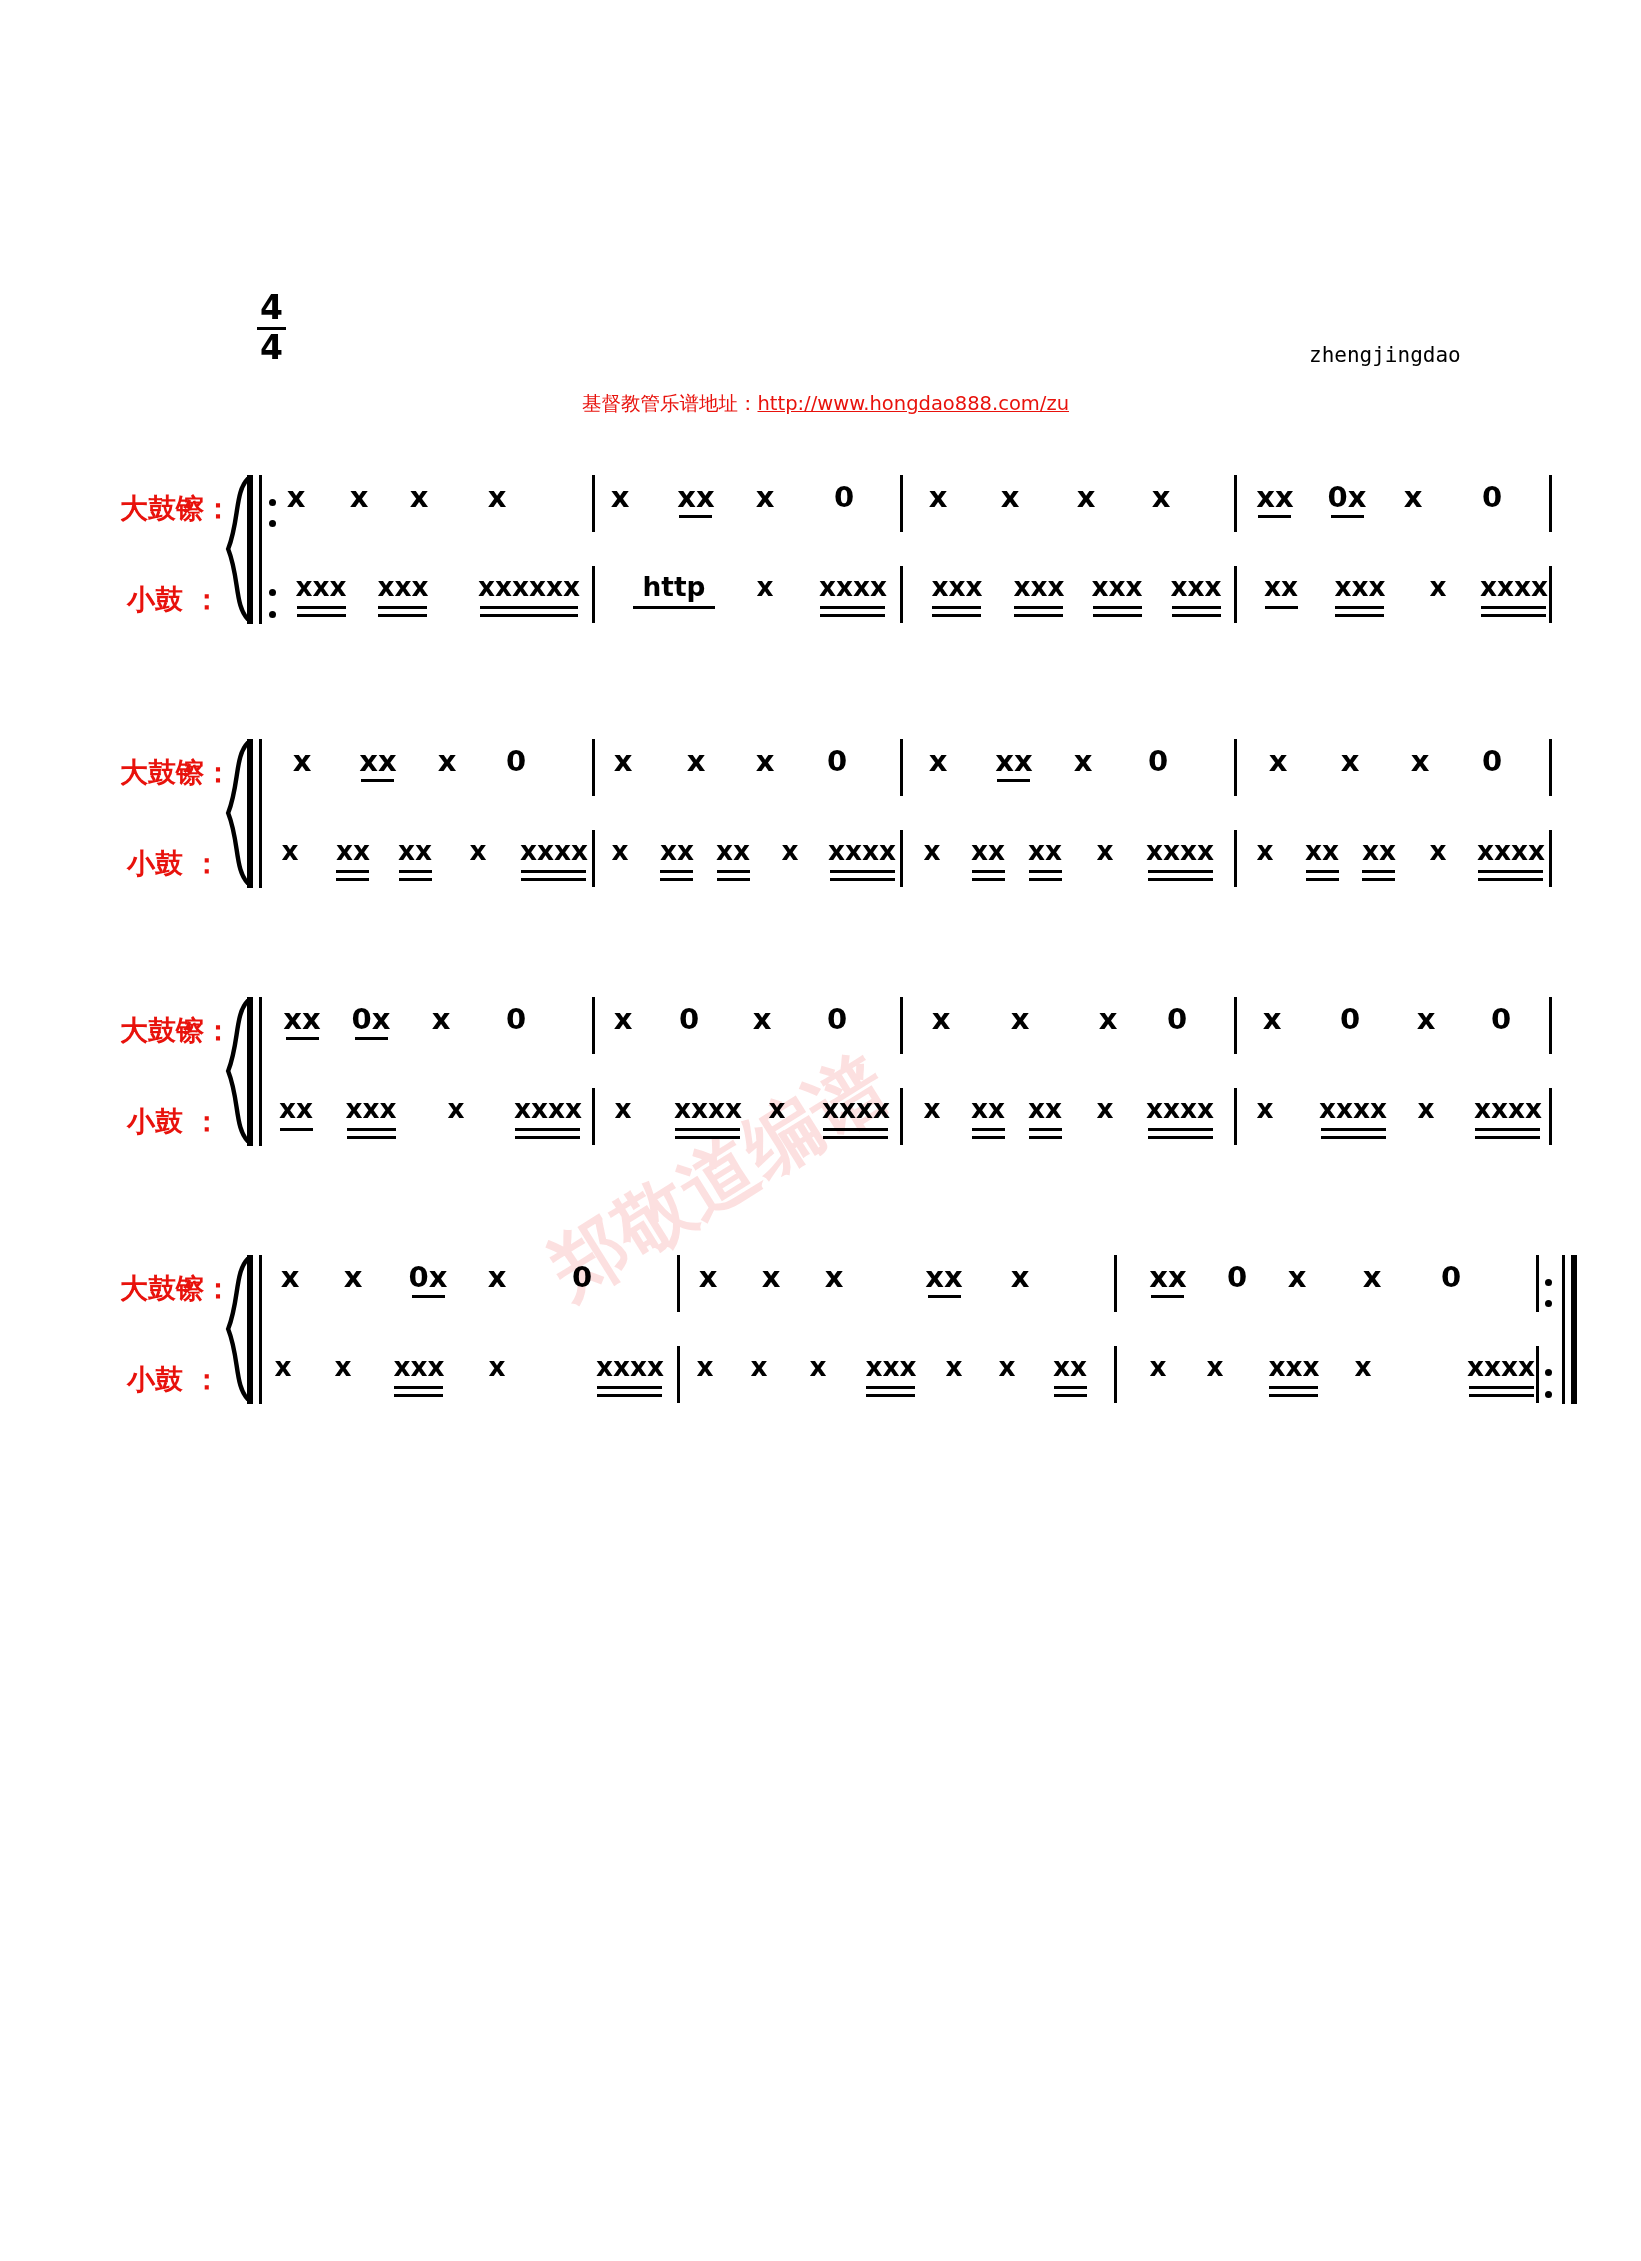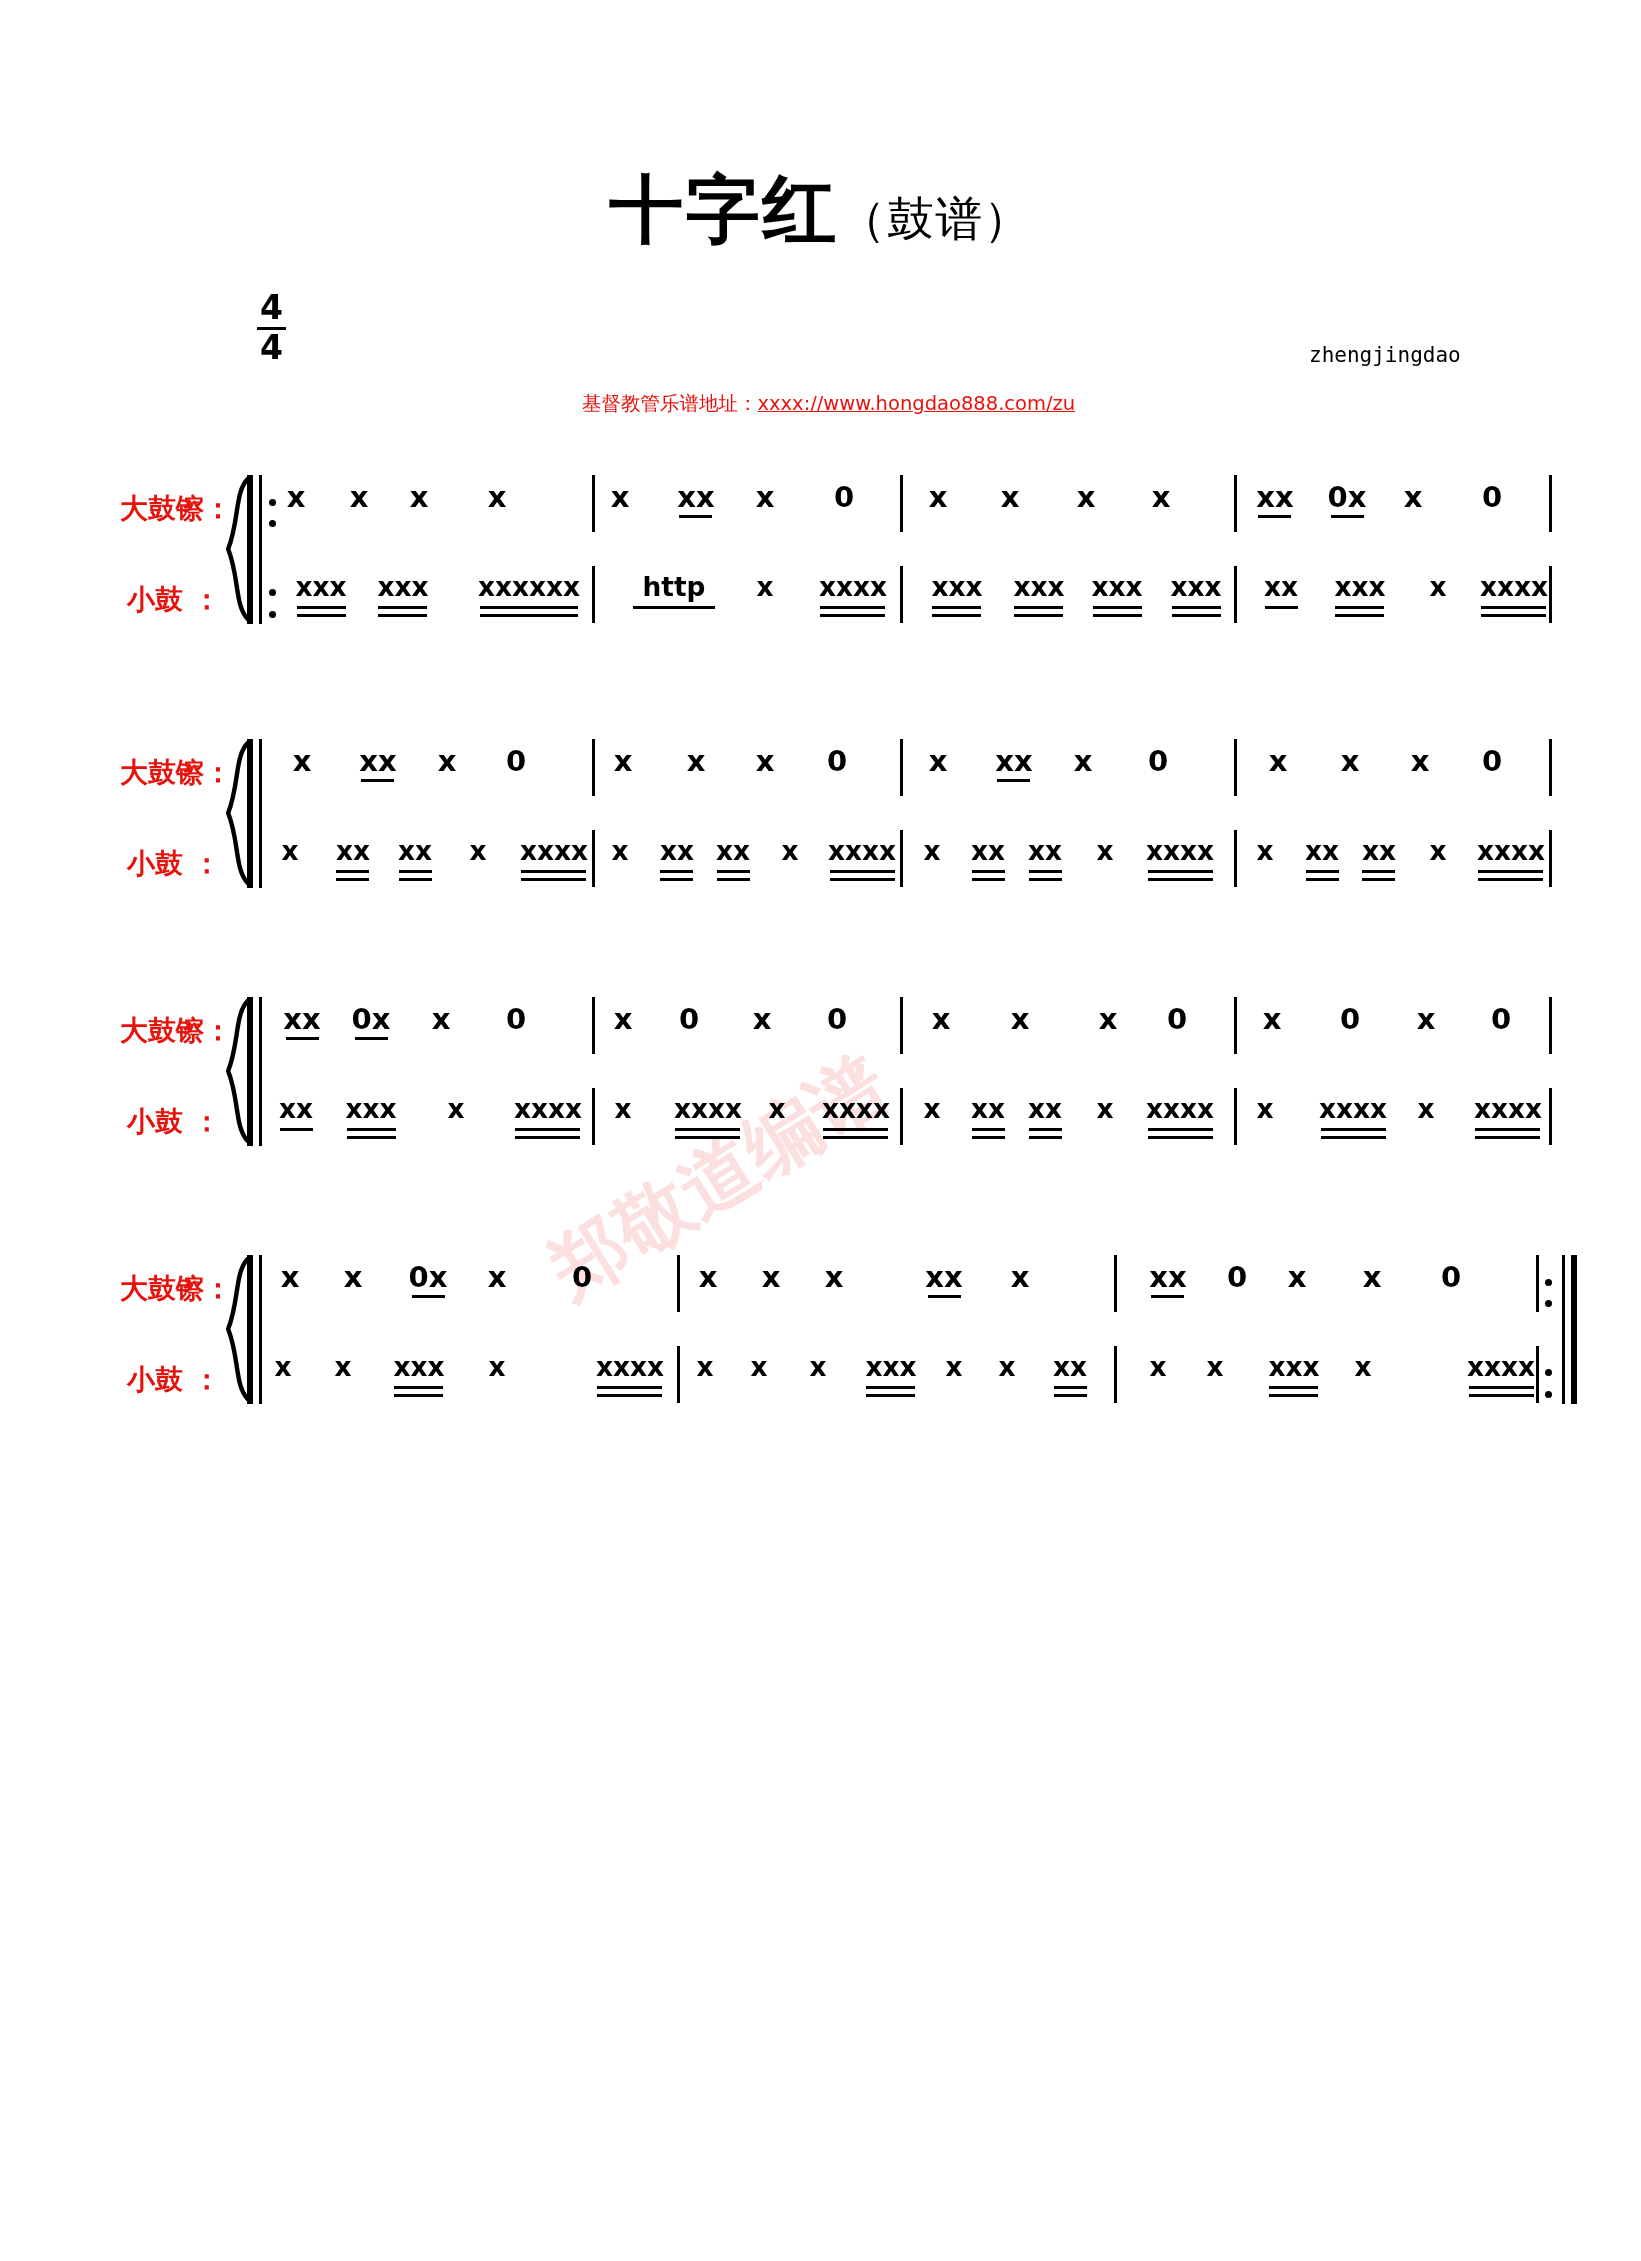--- a/index.html
+++ b/index.html
@@ -194,33 +194,30 @@
     transform: rotate(-32deg);
     white-space: nowrap;
     pointer-events: none;
   }
 </style>
 </head>
 <body>
 
 <div class="page">
 
-  <div class="title-row">
-    <span class="title-main">十字红</span><span class="title-sub">（鼓谱）</span>
-  </div>
 
   <div class="meter">
     <span class="num">4</span>
     <span class="bar"></span>
     <span class="den">4</span>
   </div>
 
   <div class="composer">zhengjingdao</div>
 
-  <div class="weburl"><span>基督教管乐谱地址：</span><span class="u">xxxx://www.hongdao888.com/zu</span></div>
+  <div class="weburl"><span>基督教管乐谱地址：</span><span class="u">http://www.hongdao888.com/zu</span></div>
 
   <div class="watermark">郑敬道编谱</div>
 
   <div id="systems-host">
       <div class="system sys1" style="top: 466px;">
         <div class="label label-top">大鼓镲：</div>
         <div class="label label-bot">小鼓 ：</div>
         <div class="brace">
           <svg width="28" height="144" viewBox="0 0 44 228">
             <path d="M40 2 C 18 22.8, 26 68.39999999999999, 8 114 C 26 159.6, 18 205.20000000000002, 40 226" fill="none" stroke="#000" stroke-width="7" stroke-linecap="round"></path>

